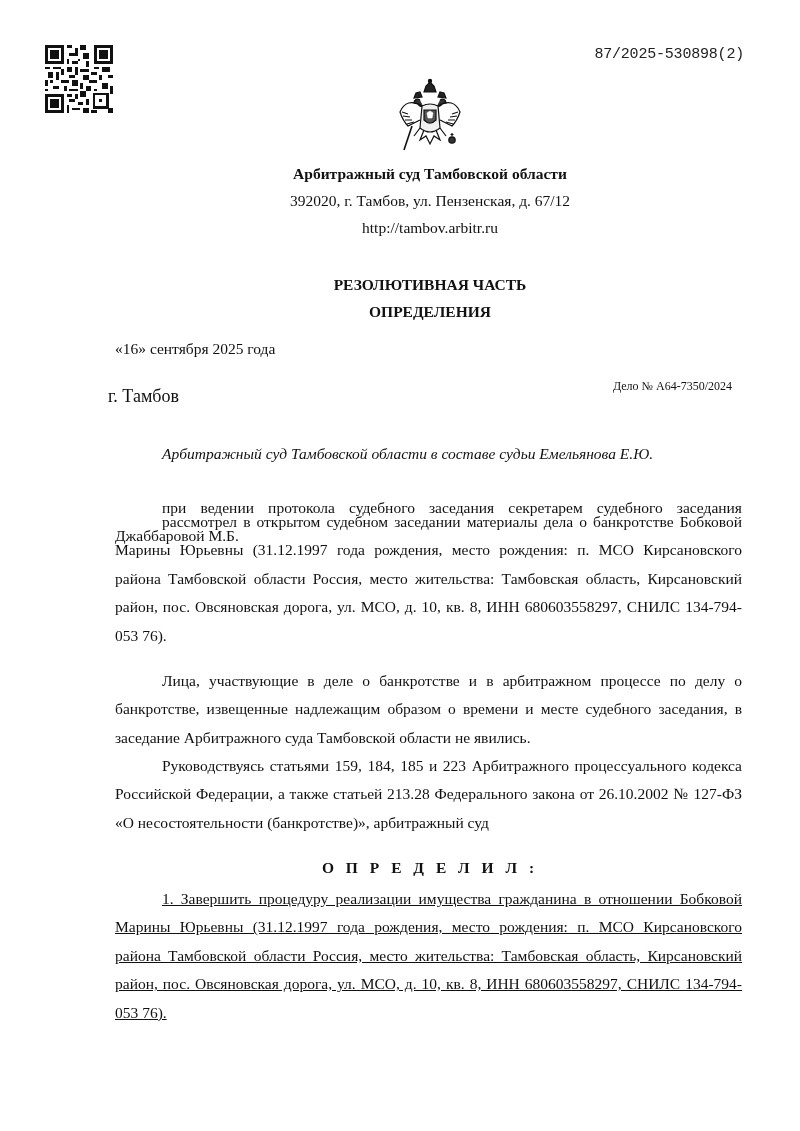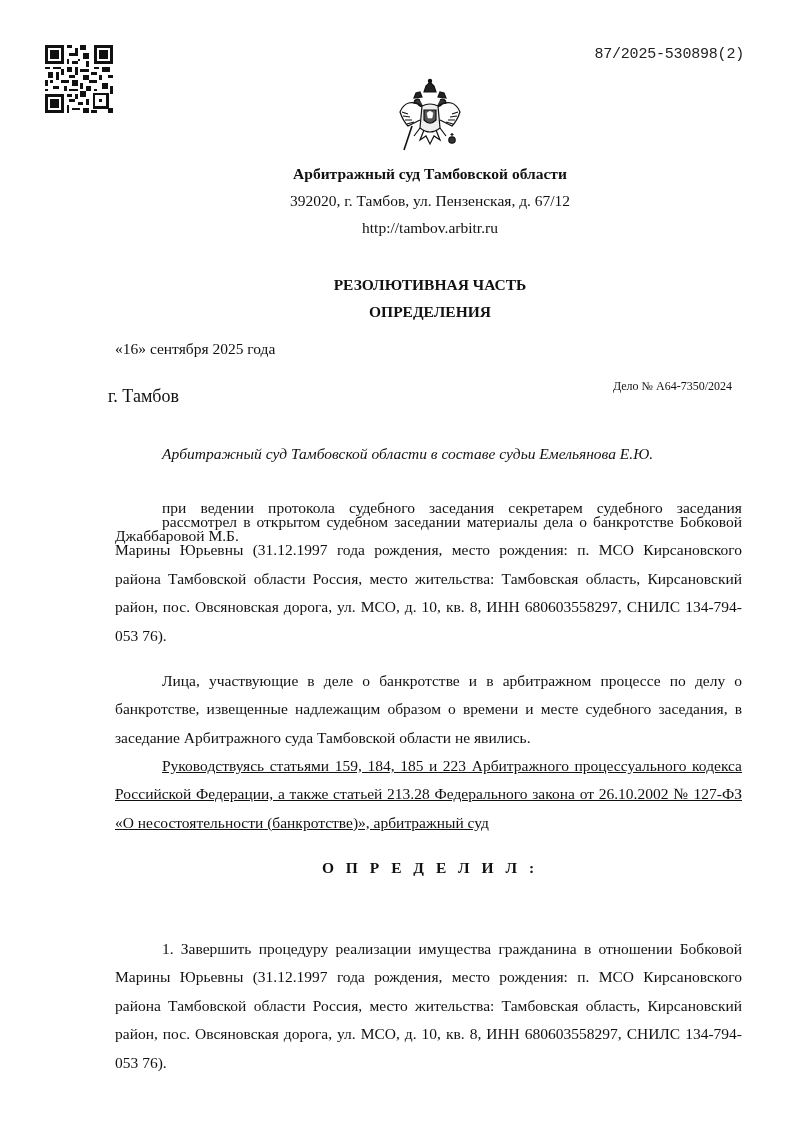--- a/index.html
+++ b/index.html
@@ -18,23 +18,23 @@
   #title2 { top: 303px; }
   #date { left: 115px; top: 340px; font-size: 15.5px; }
   #case { right: 68px; top: 358px; font-size: 12px; margin-top: 21px; }
   #city { left: 108px; top: 386px; font-size: 18px; }
   .para { position: absolute; left: 115px; width: 627px; font-size: 15.5px; line-height: 28.4px;
           text-align: justify; text-indent: 47px; margin: 0; }
   #p1 { top: 440px; font-style: italic; }
   #p2 { top: 494px; }
   #p3 { top: 508px; }
   #p4 { top: 667px; }
-  #p5 { top: 752px; text-decoration: underline; }
+  #p5 { top: 752px; }
   #decided { left: 0; width: 860px; text-align: center; top: 859px; font-size: 15.5px; font-weight: bold; letter-spacing: 4px; }
-  #p6 { top: 935px; }
+  #p6 { top: 885px; text-decoration: underline; }
 </style>
 </head>
 <body>
 
 <svg id="qr" class="abs" viewBox="0 0 25 25" shape-rendering="crispEdges">
   <rect x="0" y="0" width="25" height="25" fill="#fff"></rect>
   <g fill="#111">
     <path d="M0 0h7v7h-7z M1 1v5h5v-5z" fill-rule="evenodd"></path>
     <rect x="2" y="2" width="3" height="3"></rect>
     <path d="M18 0h7v7h-7z M19 1v5h5v-5z" fill-rule="evenodd"></path>

